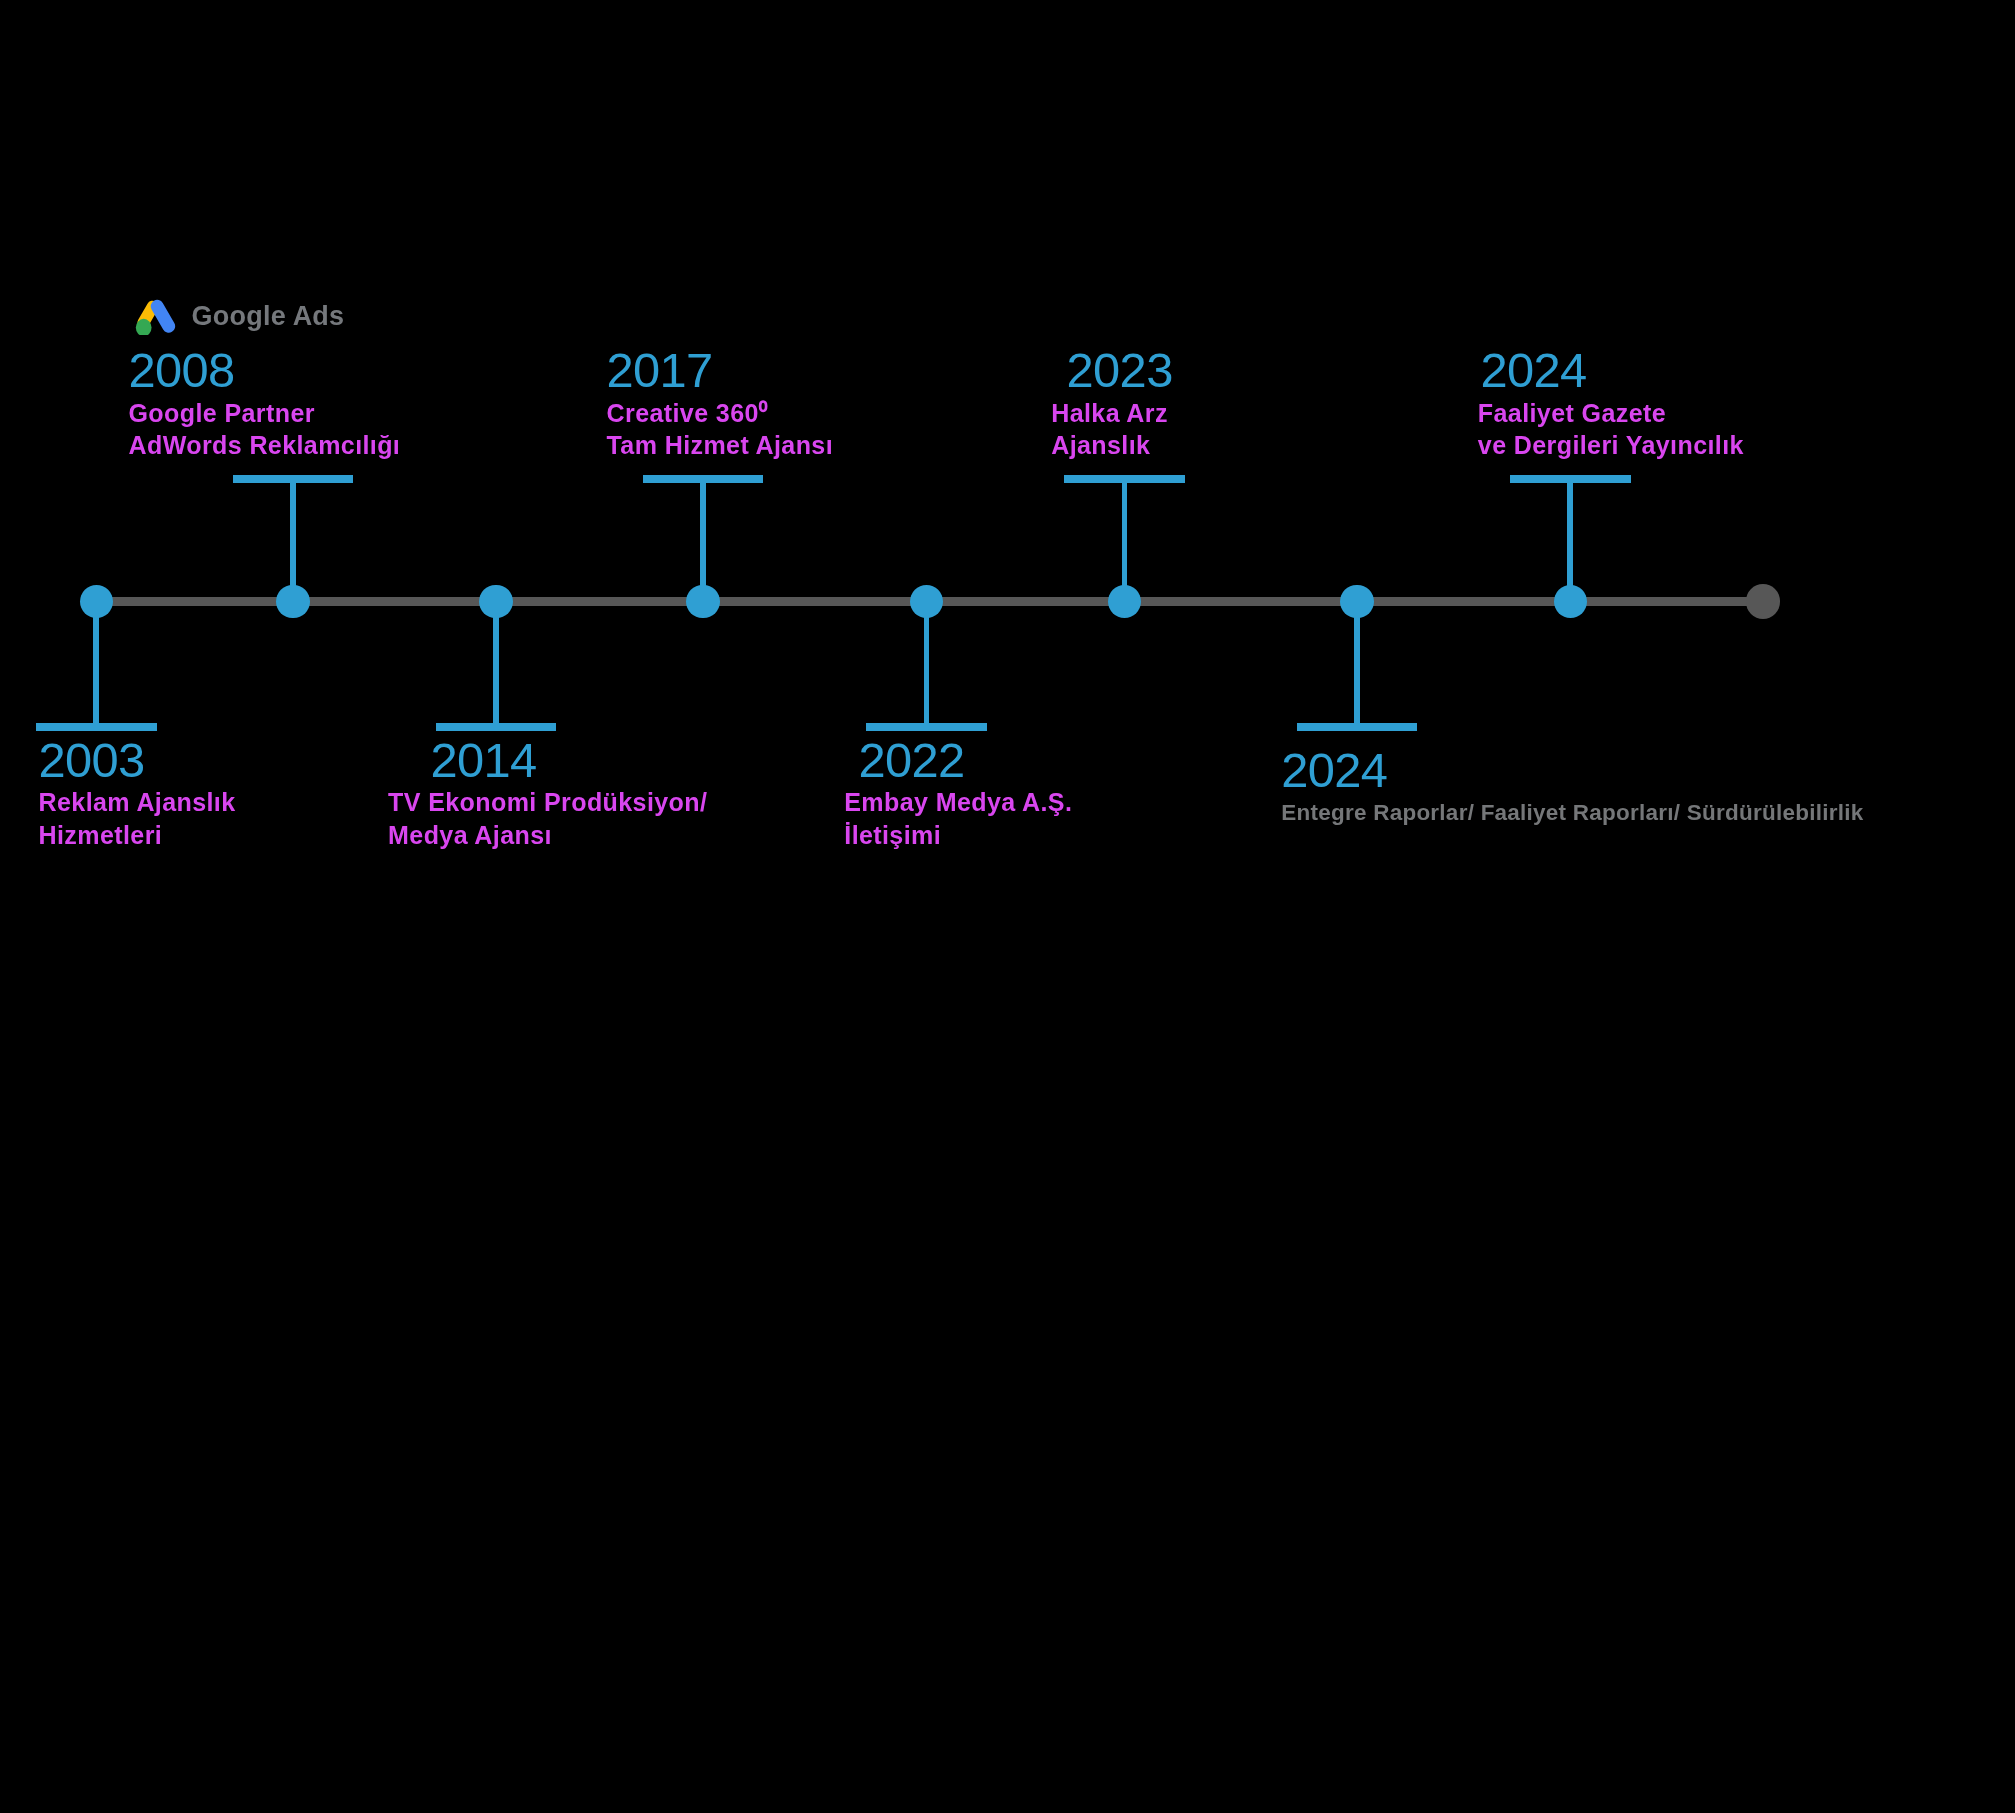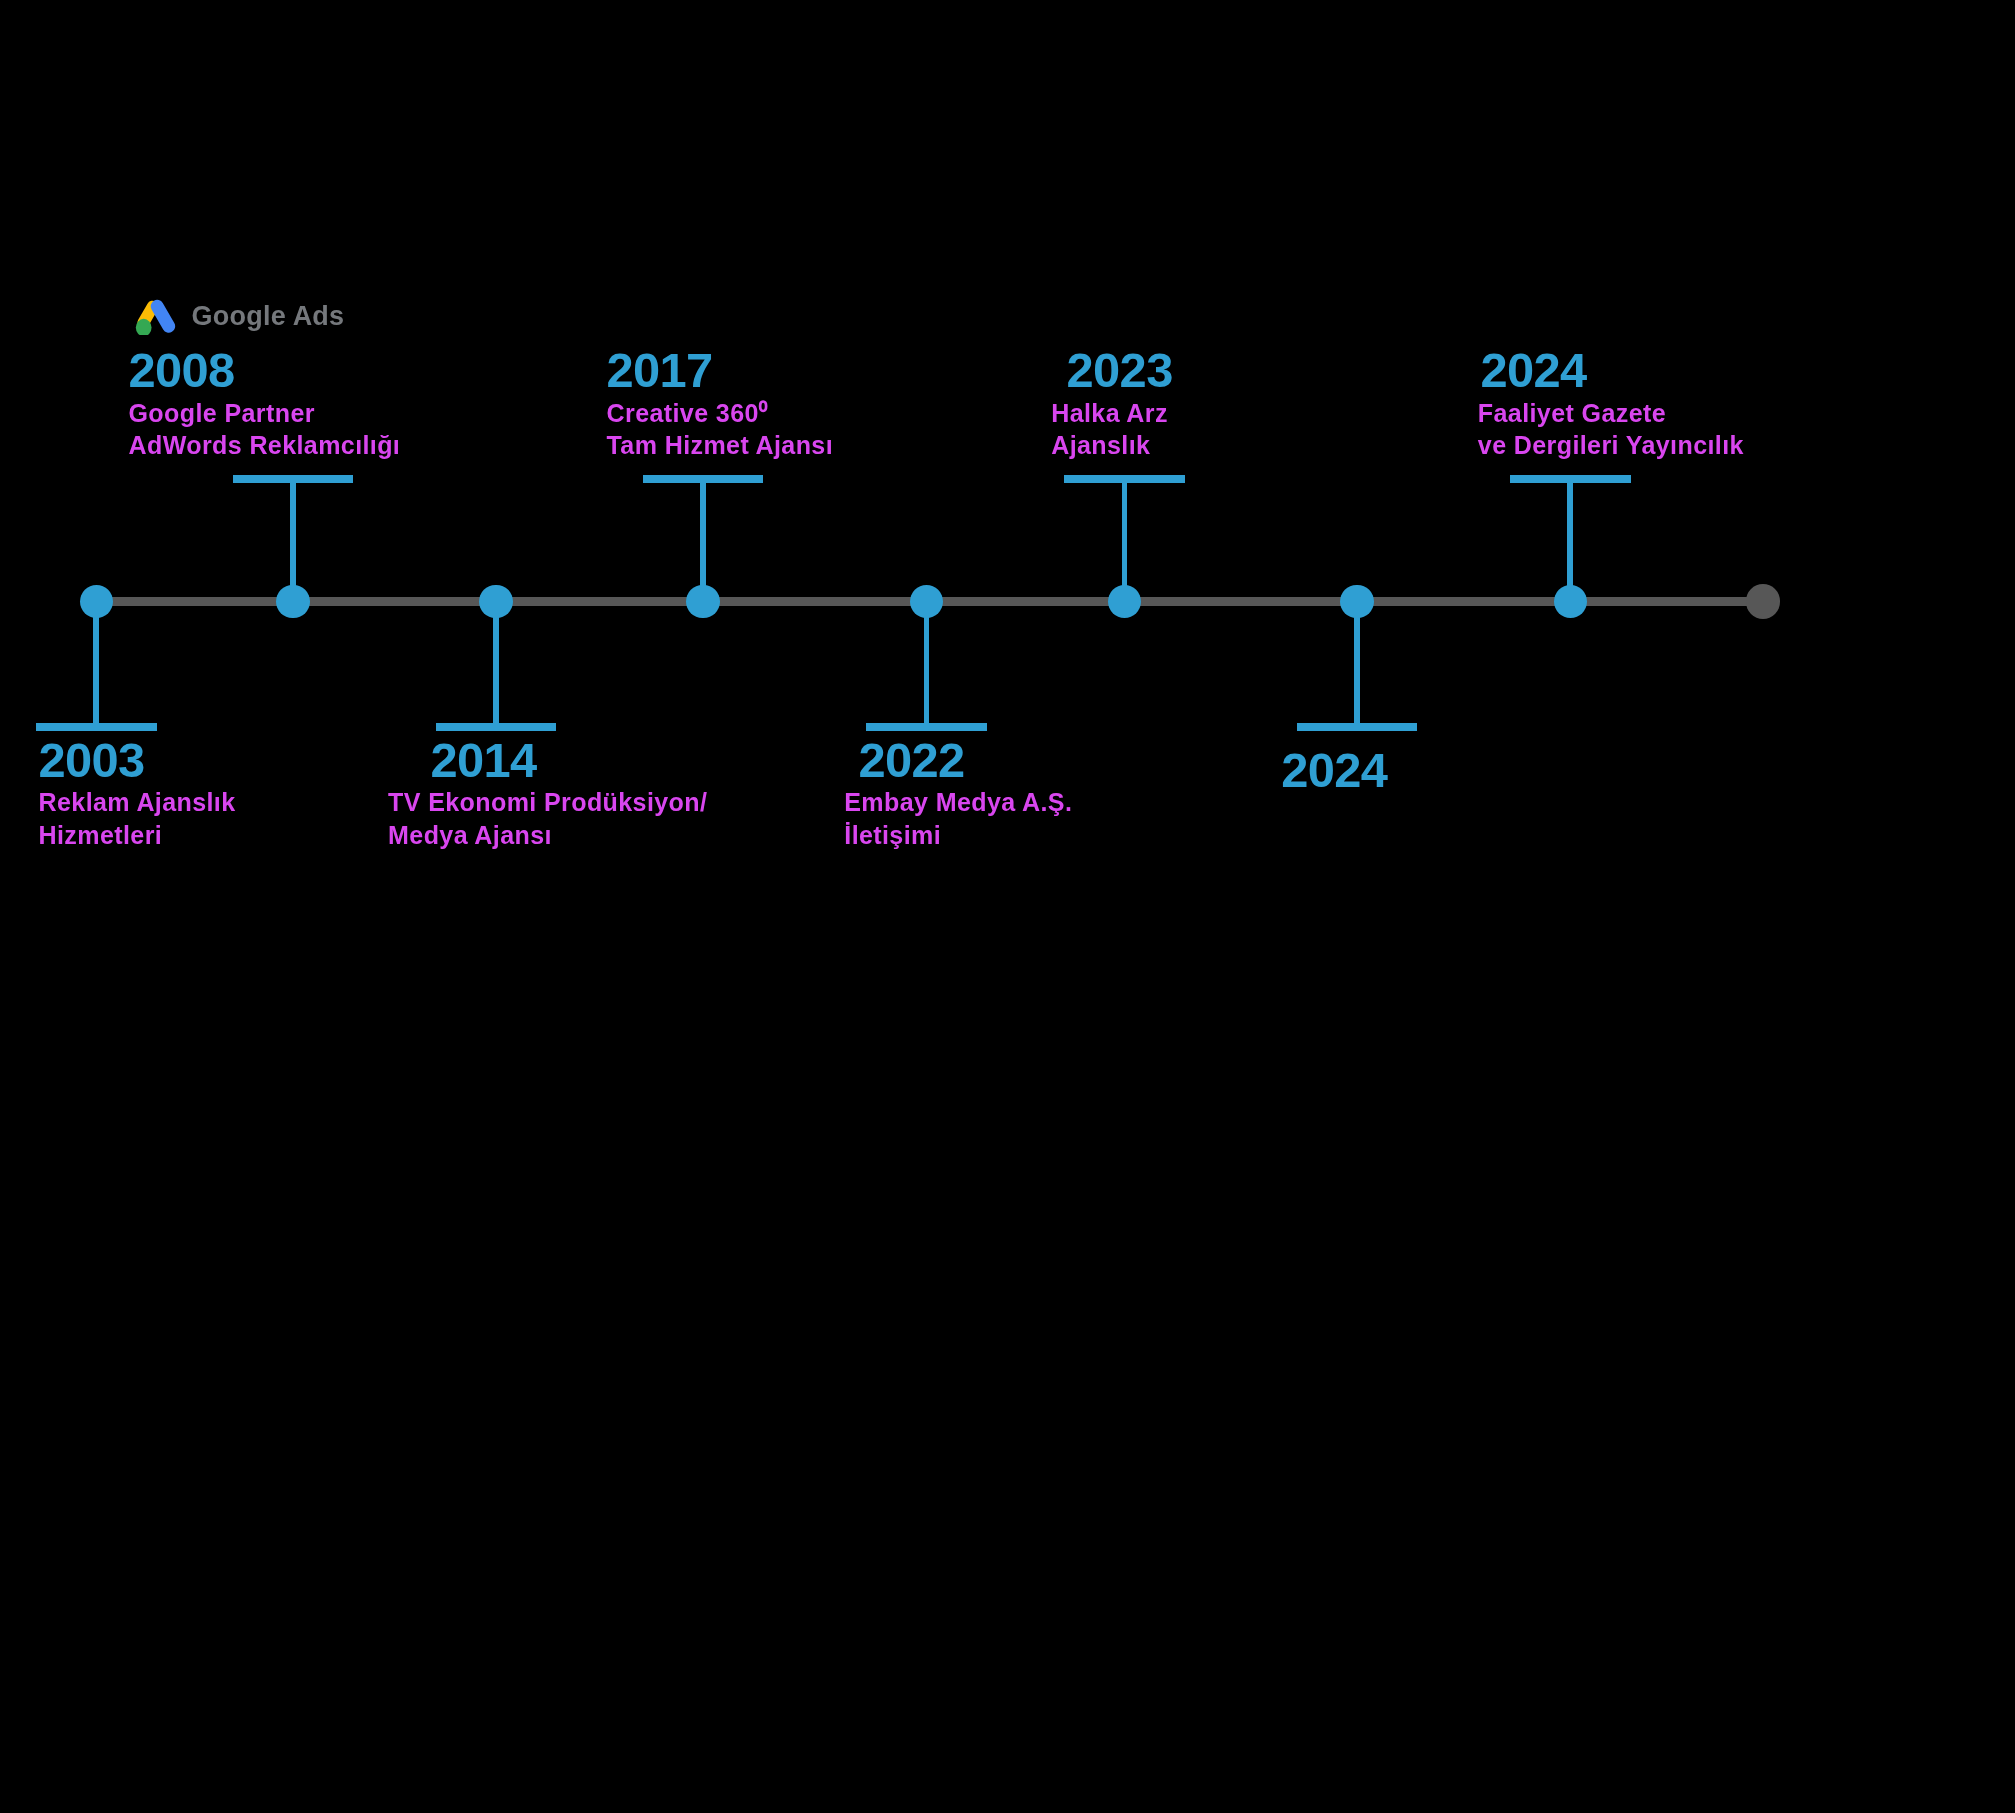--- a/index.html
+++ b/index.html
@@ -63,21 +63,21 @@
   .bottom .cbar { top: calc(563 * var(--u)); }
 
   .block {
     position: absolute;
     left: calc(var(--tx) * var(--u));
     top: calc(var(--ty) * var(--u));
     white-space: nowrap;
   }
   .year {
     color: var(--accent);
-    font-weight: 700;
+    font-weight: 400;
     font-size: calc(38 * var(--u));
     line-height: calc(41 * var(--u));
     letter-spacing: calc(-0.5 * var(--u));
     margin-left: calc(var(--yo, 0) * var(--u));
   }
   .desc {
     color: #d946ef;
     font-weight: 700;
     font-size: calc(19.5 * var(--u));
     line-height: calc(25 * var(--u));
@@ -194,20 +194,21 @@
       <div class="desc">Ajanslık</div>
     </div>
   </div>
 
   <div class="milestone bottom" style="--dx:1056; --tx:997; --ty:579;">
     <div class="vline"></div>
     <div class="cbar"></div>
     <div class="dot"></div>
     <div class="block">
       <div class="year">2024</div>
+      <div class="desc-light">Entegre Raporlar/ Faaliyet Raporları/ Sürdürülebilirlik</div>
     </div>
   </div>
 
   <div class="milestone top" style="--dx:1222; --tx:1150; --ty:268; --yo:2;">
     <div class="vline"></div>
     <div class="cbar"></div>
     <div class="dot"></div>
     <div class="block">
       <div class="year">2024</div>
       <div class="desc">Faaliyet Gazete</div>

